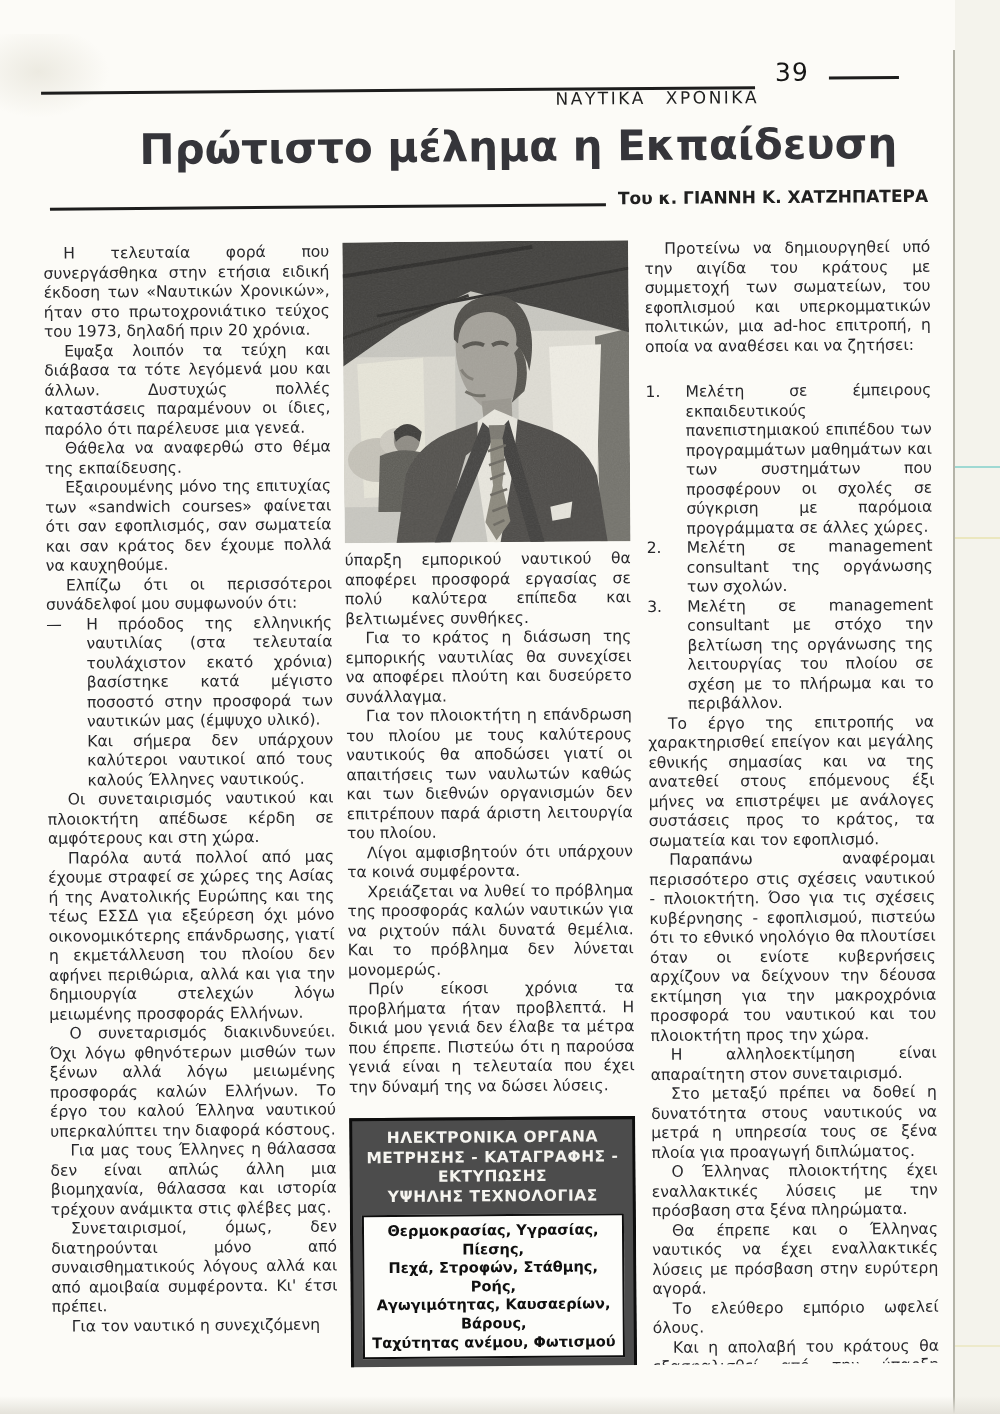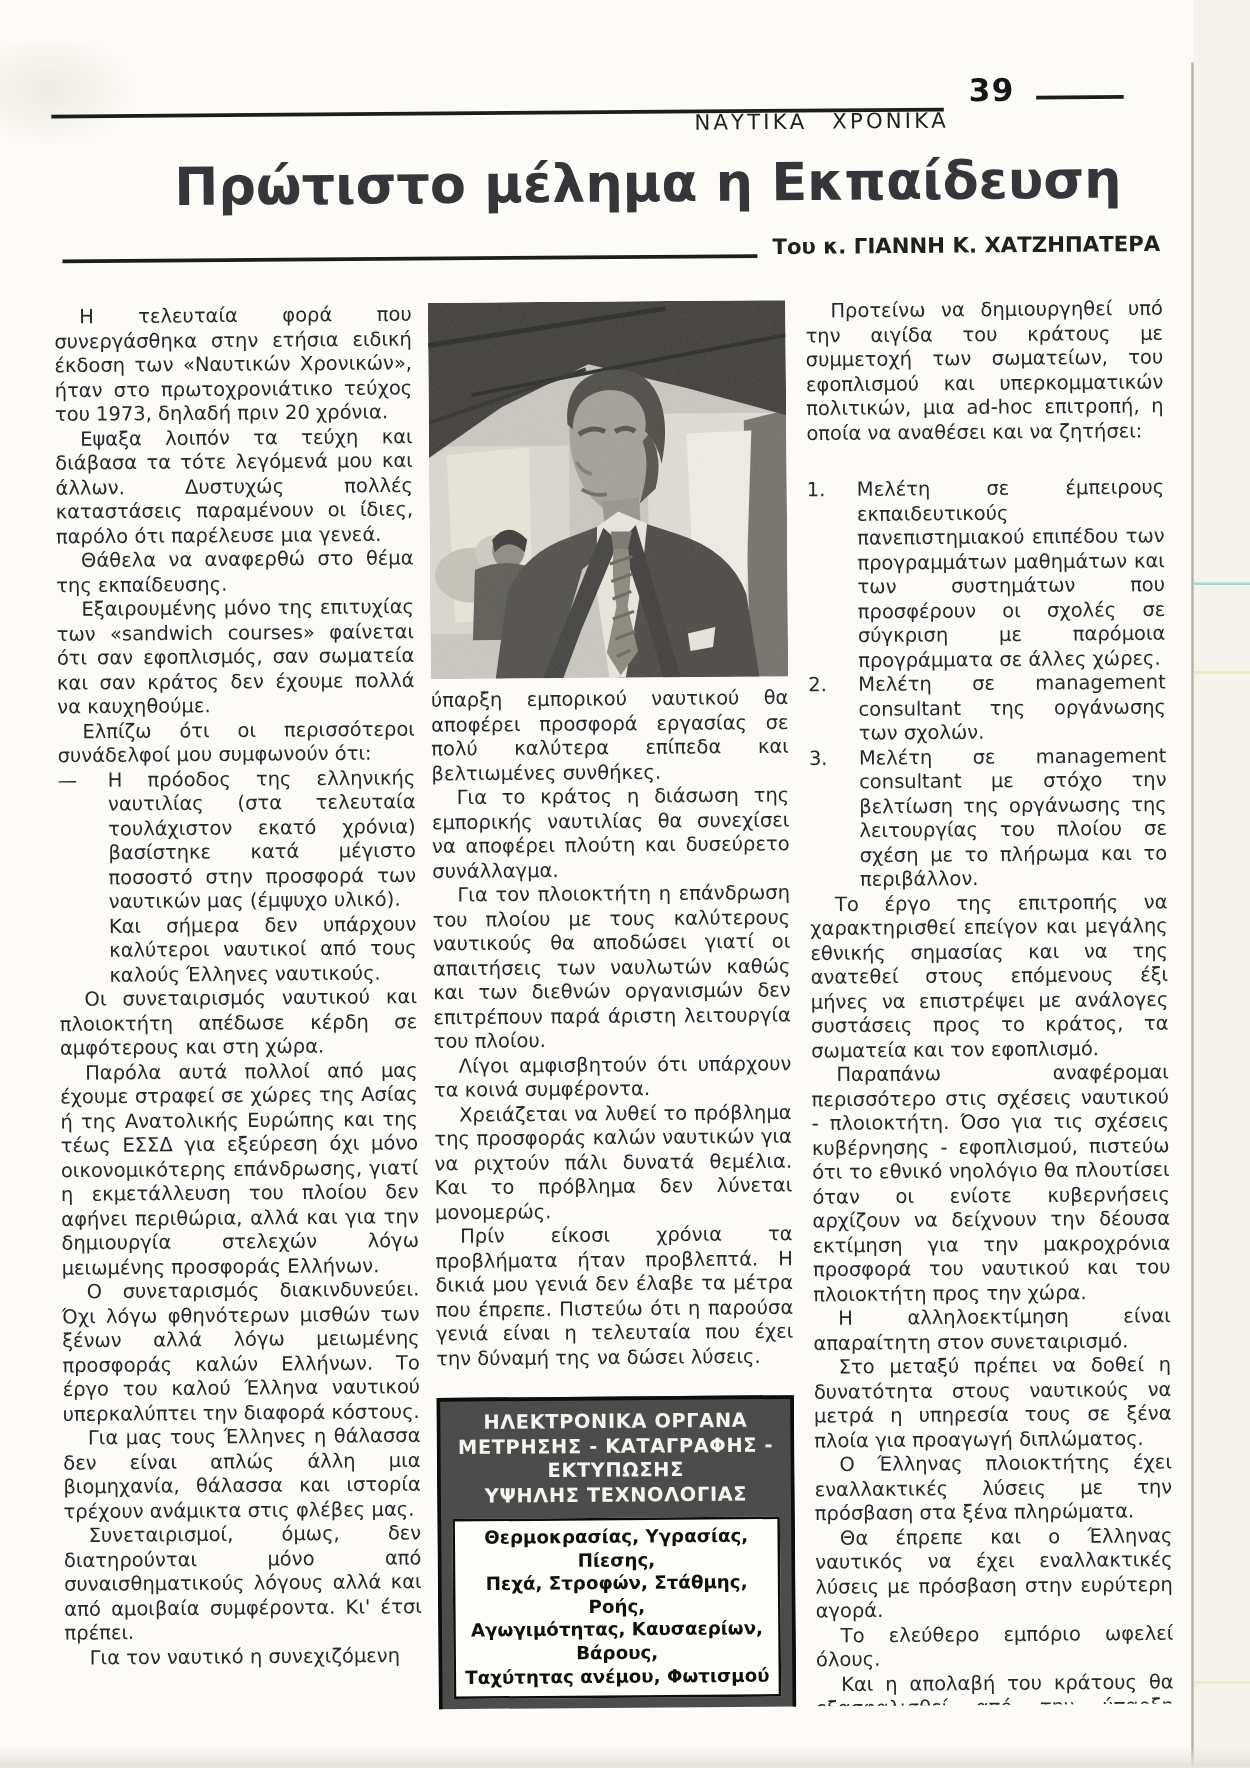--- a/index.html
+++ b/index.html
@@ -18,21 +18,21 @@
   .artifact{position:absolute;height:2px;}
   .art-cyan{left:955px;top:466px;width:45px;background:#8fd4cf;opacity:.85;}
   .art-yellow1{left:955px;top:537px;width:45px;background:#e6e0a8;opacity:.65;height:1.5px;}
   .art-yellow2{left:955px;top:1345px;width:45px;background:#e8e2b0;opacity:.55;}
   .bottom-band{position:absolute;left:0;bottom:0;width:100%;height:18px;
     background:linear-gradient(rgba(252,251,247,0), #e4e2da);}
 
   
   .rule-top{position:absolute;left:46px;top:88px;width:714px;height:3px;background:#1d1d1d;}
   .rule-top-right{position:absolute;left:834px;top:79px;width:70px;height:3px;background:#1d1d1d;}
-  .pagenum{position:absolute;left:780px;top:60px;font-size:25px;font-weight:bold;letter-spacing:1px;color:#161616;}
+  .pagenum{position:absolute;left:780px;top:60px;font-size:25px;font-weight:normal;letter-spacing:1px;color:#161616;}
   .magazine{position:absolute;left:0;top:89px;width:764px;text-align:right;
     font-size:17px;letter-spacing:2.5px;word-spacing:12px;color:#1f1f1f;}
   .title{position:absolute;left:144px;top:122px;font-size:42px;font-weight:bold;color:#35353a;white-space:nowrap;}
   .byline-rule{position:absolute;left:54px;top:204px;width:556px;height:3px;background:#1d1d1d;}
   .byline{position:absolute;left:622px;top:189px;font-size:17px;font-weight:bold;color:#202020;white-space:nowrap;}
 
   
   .col{position:absolute;top:241px;width:286px;font-size:15.6px;line-height:19.5px;
     text-align:justify;color:#28282c;height:1125px;overflow:hidden;}
   .col-left{left:47px;}

